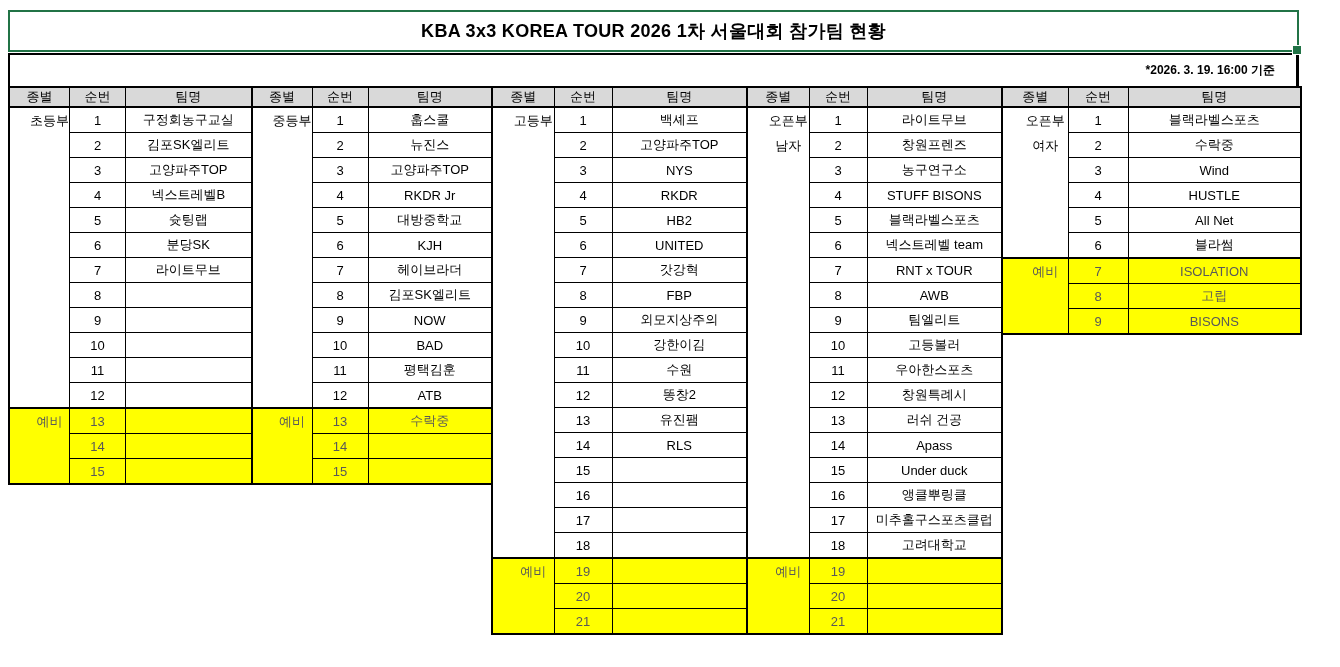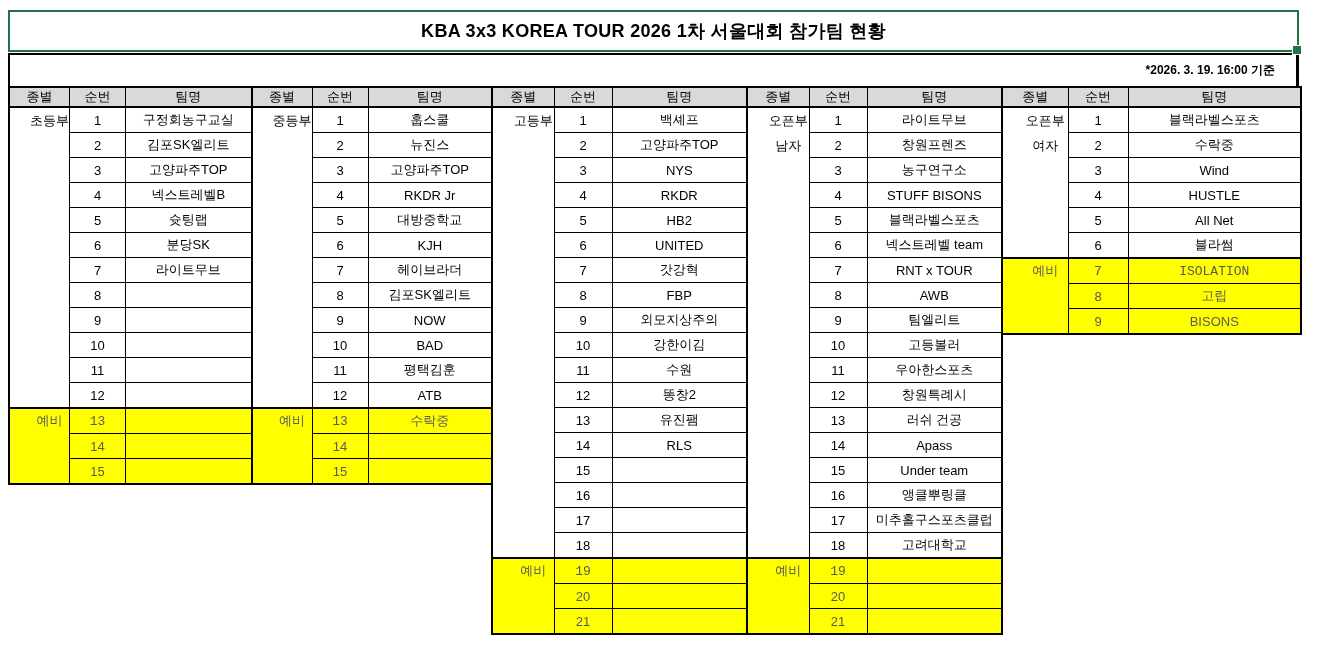--- a/index.html
+++ b/index.html
@@ -52,21 +52,21 @@
   }
   th{
     background:var(--header-bg);
     font-weight:normal;height:18px;
     border-bottom:2px solid var(--line);
   }
   td{height:24px;}
   td.cat{vertical-align:top;}
   td.cat div{height:25px;line-height:25px;margin-left:20px;}
   tr.res td{background:var(--reserve-bg);color:var(--reserve-text);}
-  tr.res-first td{border-top:2px solid var(--line);font-family:Liberation Mono, monospace;}
+  tr.res-first td{border-top:2px solid var(--line);}
 </style>
 </head>
 <body>
 
 <div class="sheet">
 
   <div class="title-box">
     <span class="title-text">KBA 3x3 KOREA TOUR 2026 1차 서울대회 참가팀 현황</span>
     <span class="fill-handle"></span>
   </div>
@@ -415,21 +415,21 @@
           <tr>
             <td>13</td>
             <td>러쉬 건공</td>
           </tr>
           <tr>
             <td>14</td>
             <td>Apass</td>
           </tr>
           <tr>
             <td>15</td>
-            <td>Under team</td>
+            <td>Under duck</td>
           </tr>
           <tr>
             <td>16</td>
             <td>앵클뿌링클</td>
           </tr>
           <tr>
             <td>17</td>
             <td>미추홀구스포츠클럽</td>
           </tr>
           <tr>

